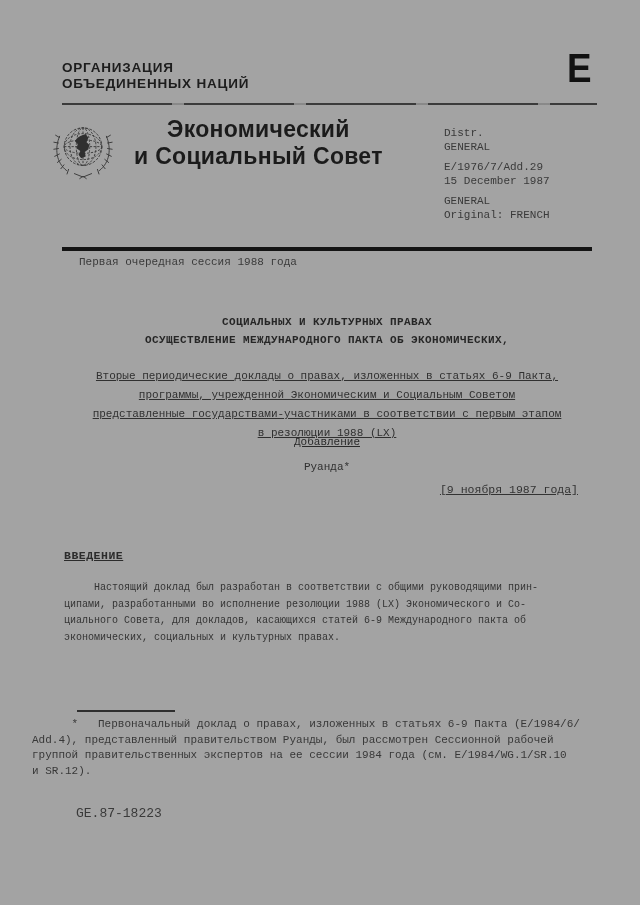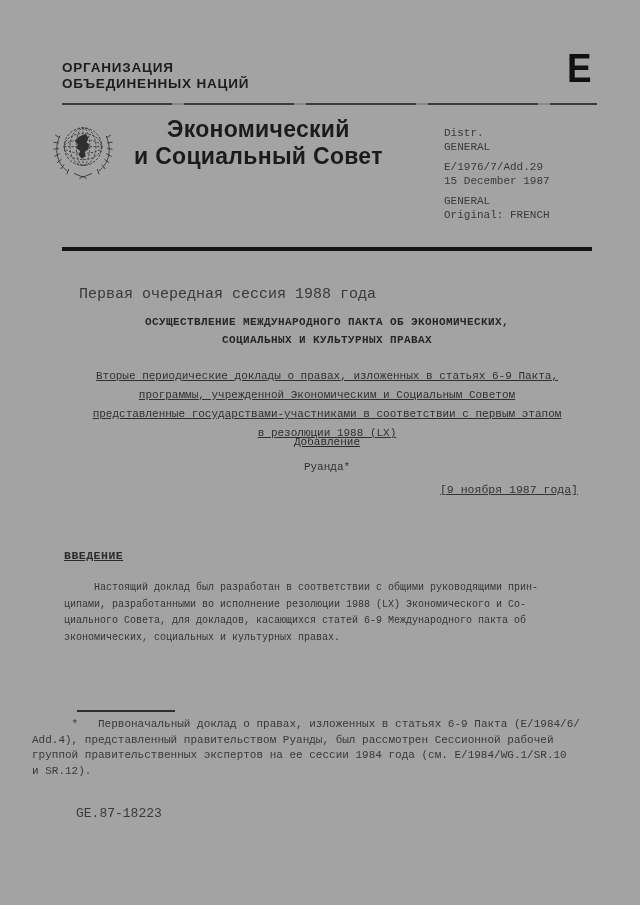--- a/index.html
+++ b/index.html
@@ -43,21 +43,21 @@
     font-size:11px;line-height:14px;color:#3a3a3a;
   }
   .distr-block .gap{height:6px;}
   
   .rule-thick{
     position:absolute;left:62px;top:247px;width:530px;height:4px;
     background:#141414;
   }
   .session{
     position:absolute;left:79px;top:256px;
-    font-size:15px;color:#3a3a3a;margin-top:30px;
+    font-size:11px;color:#3a3a3a;
   }
   
   .center-col{
     position:absolute;left:62px;top:0;width:530px;
     text-align:center;font-size:11px;color:#303030;
   }
   .caps-title{top:313px;line-height:18px;font-weight:bold;letter-spacing:0.4px;color:#262626;}
   .sub-title{top:367px;line-height:19px;}
   .sub-title div{text-decoration:underline;}
   .addendum{top:436px;text-decoration:underline;font-weight:normal;color:#2a2a2a;}
@@ -133,22 +133,22 @@
     <div>15 December 1987</div>
     <div class="gap"></div>
     <div>GENERAL</div>
     <div>Original:   FRENCH</div>
   </div>
 
   <div class="rule-thick"></div>
   <div class="session">Первая очередная сессия 1988 года</div>
 
   <div class="center-col caps-title">
+    <div>СОЦИАЛЬНЫХ И КУЛЬТУРНЫХ ПРАВАХ</div>
     <div>ОСУЩЕСТВЛЕНИЕ МЕЖДУНАРОДНОГО ПАКТА ОБ ЭКОНОМИЧЕСКИХ,</div>
-    <div>СОЦИАЛЬНЫХ И КУЛЬТУРНЫХ ПРАВАХ</div>
   </div>
 
   <div class="center-col sub-title">
     <div>Вторые периодические доклады о правах, изложенных в статьях 6-9 Пакта,</div>
     <div>программы, учрежденной Экономическим и Социальным Советом</div>
     <div>представленные государствами-участниками в соответствии с первым этапом</div>
     <div>в резолюции 1988 (LX)</div>
   </div>
 
   <div class="center-col addendum">Добавление</div>

